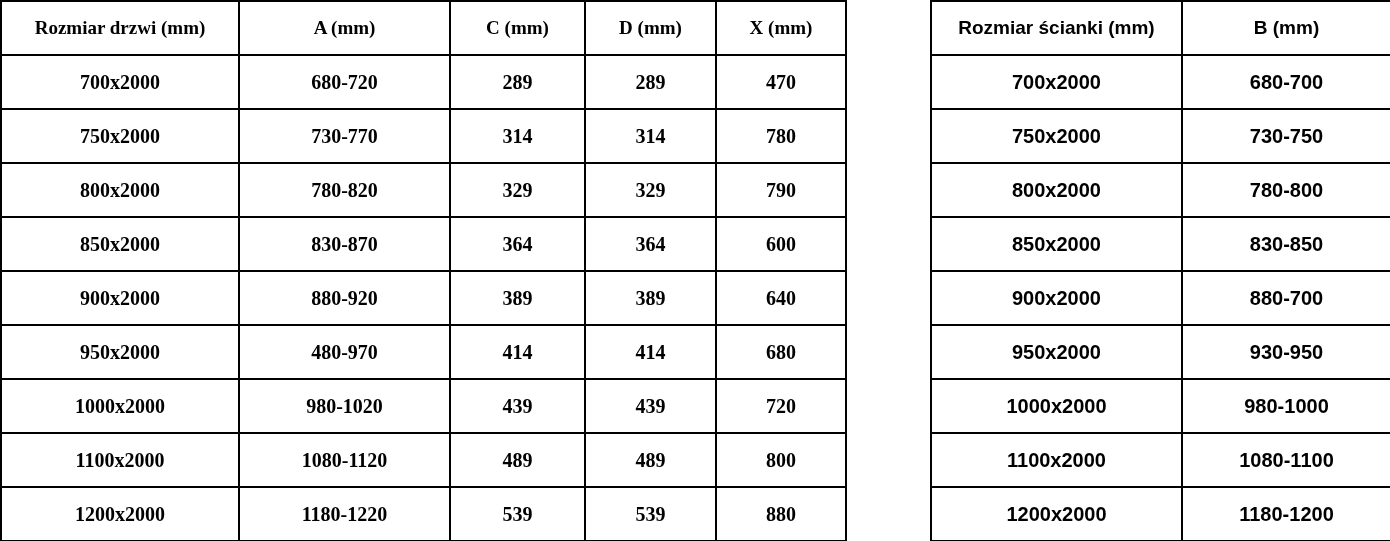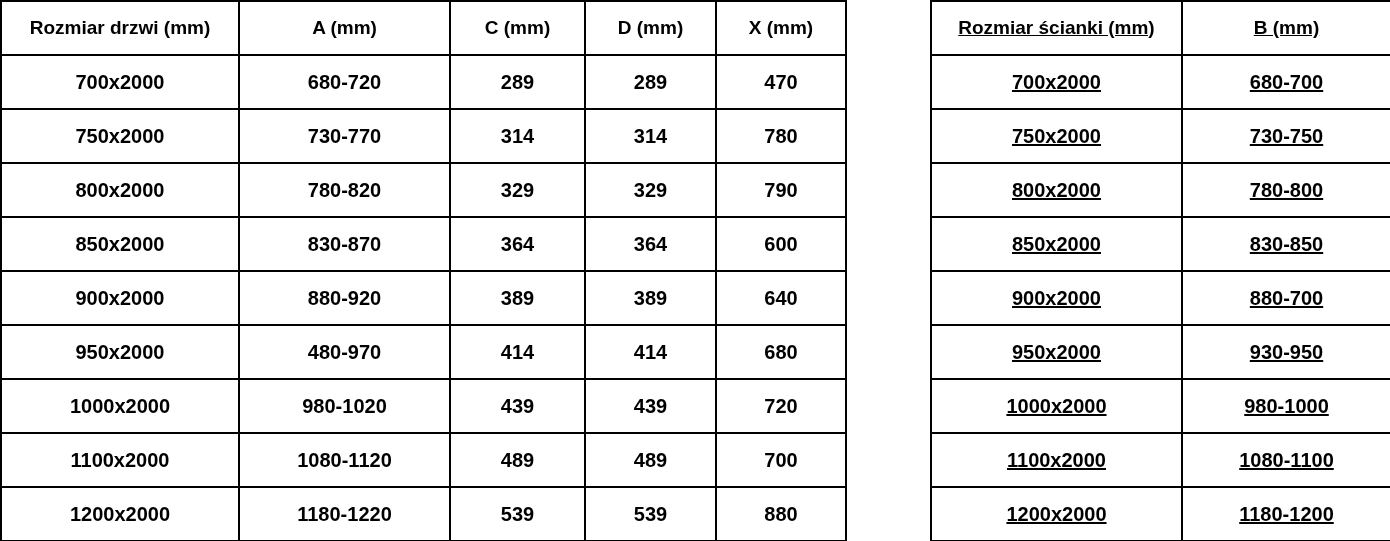--- a/index.html
+++ b/index.html
@@ -21,30 +21,30 @@
     display: flex;
     flex-direction: row;
     align-items: flex-start;
   }
   .table-wrap {
     box-sizing: border-box;
   }
   .table-left {
     width: 845px;
     height: 541px;
+    font-family: Liberation Serif, serif;
   }
   .gap {
     width: 85px;
     height: 541px;
     flex: 0 0 85px;
   }
   .table-right {
     width: 460px;
     height: 541px;
-    text-decoration: underline;
   }
   table {
     border-collapse: collapse;
     width: 100%;
     height: 100%;
     table-layout: fixed;
   }
   th, td {
     border: 2px solid #000000;
     text-align: center;
@@ -141,21 +141,21 @@
           <td>980-1020</td>
           <td>439</td>
           <td>439</td>
           <td>720</td>
         </tr>
         <tr class="row-height">
           <td>1100x2000</td>
           <td>1080-1120</td>
           <td>489</td>
           <td>489</td>
-          <td>700</td>
+          <td>800</td>
         </tr>
         <tr class="row-height">
           <td>1200x2000</td>
           <td>1180-1220</td>
           <td>539</td>
           <td>539</td>
           <td>880</td>
         </tr>
       </tbody>
     </table>

